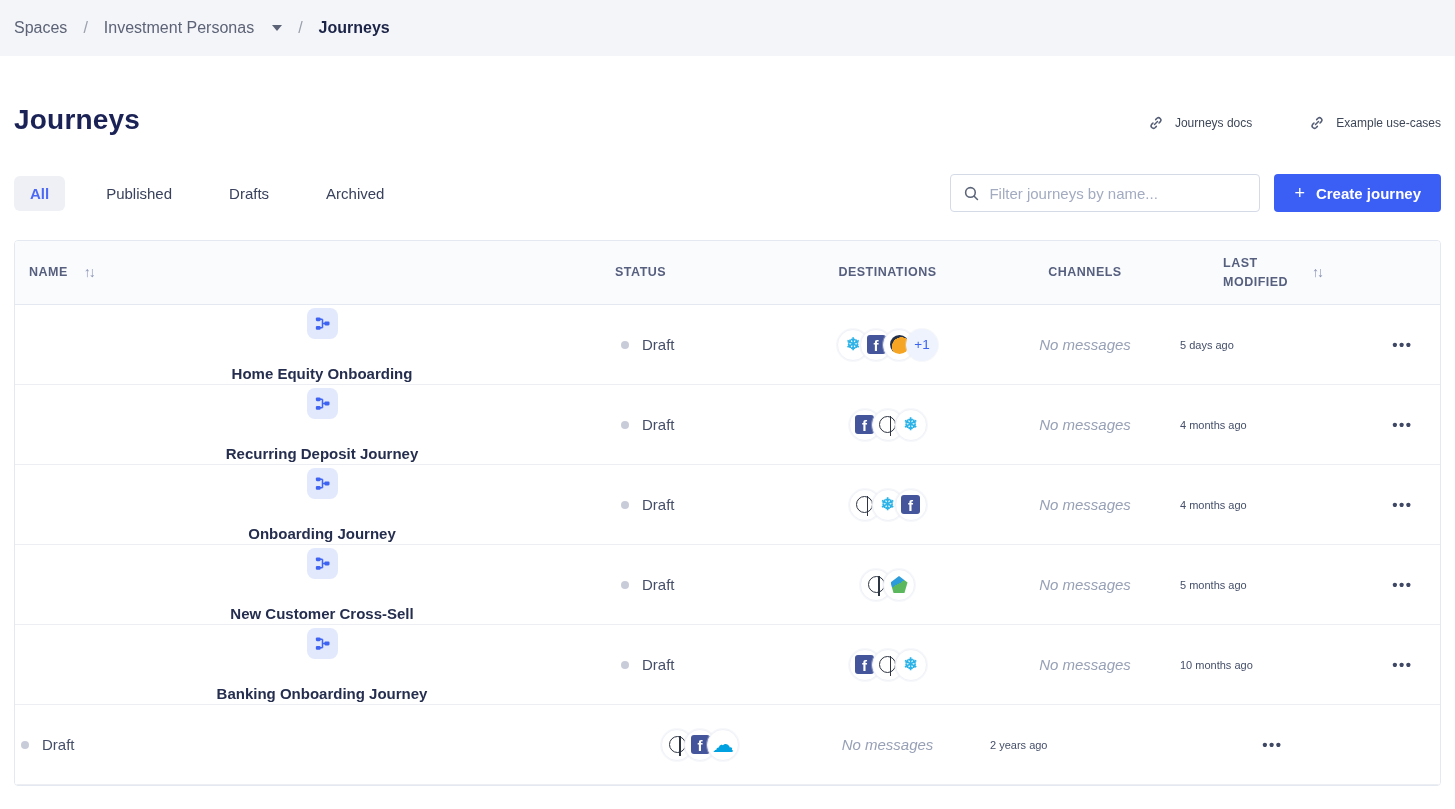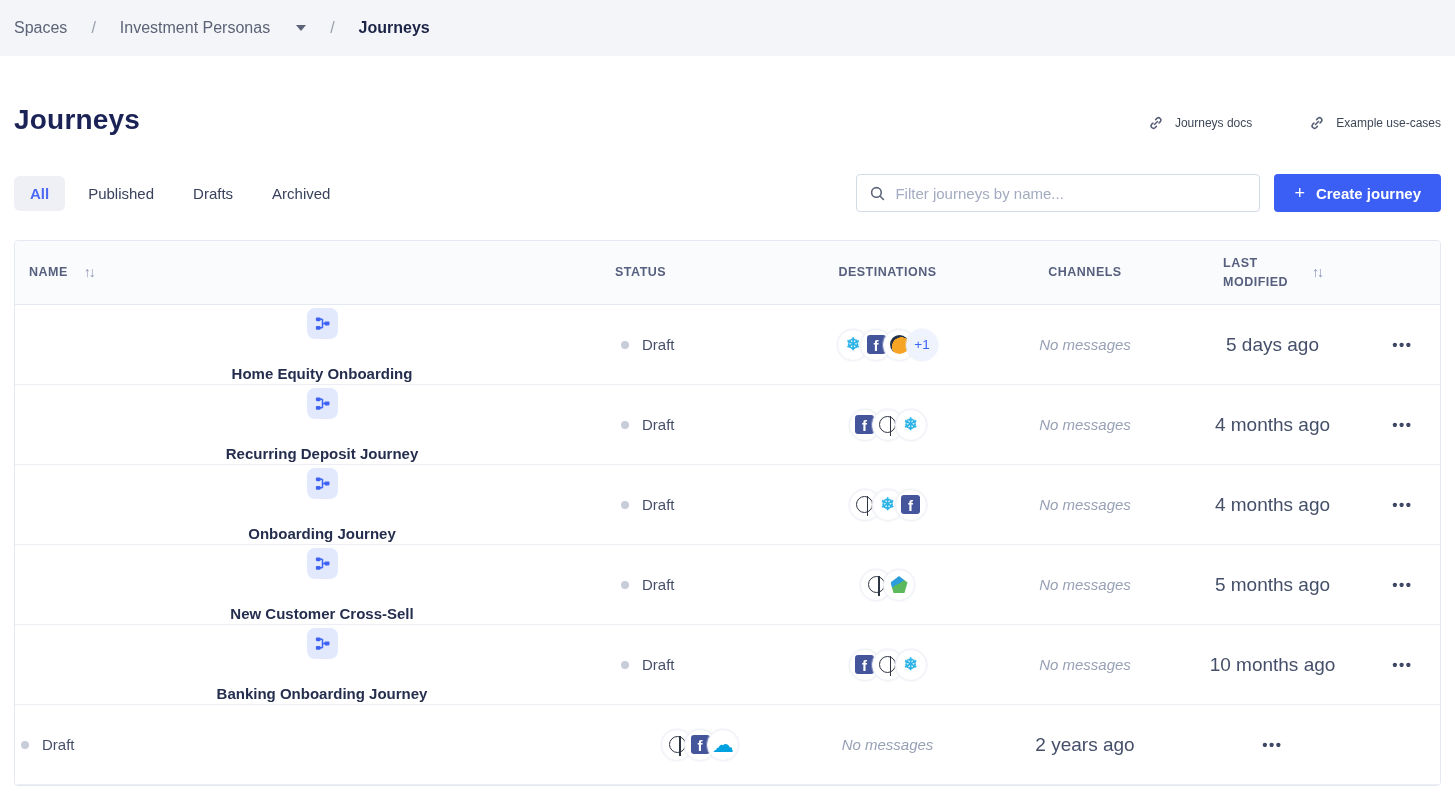--- a/index.html
+++ b/index.html
@@ -2,21 +2,21 @@
 <html><head>
 <meta charset="utf-8">
 <style>
   * { margin:0; padding:0; box-sizing:border-box; }
   html,body { width:1455px; height:809px; overflow:hidden; background:#fff;
     font-family:"Liberation Sans", sans-serif; color:#2b3452; }
 
   
   .topbar { height:56px; background:#f4f5f8; display:flex; align-items:center;
     justify-content:space-between; padding:0 22px 0 14px; }
-  .breadcrumb { display:flex; align-items:center; gap:24px; font-size:16px; }
+  .breadcrumb { display:flex; align-items:center; gap:16px; font-size:16px; }
   .crumb { color:#5c6377; cursor:pointer; }
   .crumb-sep { color:#9aa0ae; }
   .crumb-current { color:#1b2447; font-weight:700; }
   .crumb-caret { width:0; height:0; border-left:5px solid transparent;
     border-right:5px solid transparent; border-top:6px solid #5c6377; margin-left:2px; display:inline-block; }
   .topbar-right { display:flex; align-items:center; gap:38px; }
   .top-icon { width:24px; height:24px; display:flex; align-items:center; justify-content:center; cursor:pointer; }
   .help-circle { width:21px; height:21px; border-radius:50%; background:#4a5264; color:#f4f5f8;
     display:flex; align-items:center; justify-content:center; font-size:13px; font-weight:700; }
   .help-circle::before { content:"?"; }
@@ -28,25 +28,25 @@
 
   
   .page { padding:0 14px; }
   .header-row { display:flex; align-items:flex-end; justify-content:space-between; margin-top:48px; }
   .page-title { font-size:28px; font-weight:700; color:#1b2356; letter-spacing:0.2px; }
   .header-links { display:flex; gap:56px; padding-bottom:4px; }
   .doc-link { display:flex; align-items:center; gap:10px; font-size:12px; color:#3e4758; cursor:pointer; }
 
   
   .controls-row { display:flex; align-items:center; justify-content:space-between; margin-top:38px; }
-  .tabs { display:flex; align-items:flex-end; gap:7px; }
+  .tabs { display:flex; align-items:flex-end; gap:25px; }
   .tab { font-size:15px; color:#39415c; padding:9px 16px; cursor:pointer; border-radius:6px; }
   .tab.active { background:#eef0f6; color:#4b69f5; font-weight:600; }
   .controls-right { display:flex; align-items:center; gap:14px; }
-  .search-box { width:404px; height:38px; background:#fff; border:1px solid #d4dae6; border-radius:4px;
+  .search-box { width:310px; height:38px; background:#fff; border:1px solid #d4dae6; border-radius:4px;
     display:flex; align-items:center; padding:0 12px; gap:9px; }
   .search-box input { border:none; outline:none; flex:1; font-size:15px; color:#2b3452;
     font-family:"Liberation Sans", sans-serif; background:transparent; }
   .search-box input::placeholder { color:#a3abc0; }
   .create-btn { height:38px; padding:0 20px; background:#3b5ef5; color:#fff; border:none; border-radius:4px;
     font-size:15px; font-weight:600; display:flex; align-items:center; gap:11px; cursor:pointer;
     font-family:"Liberation Sans", sans-serif; }
   .plus-glyph { font-size:18px; font-weight:400; line-height:1; }
 
   
@@ -86,21 +86,21 @@
   .dest-c-mark::before { content:""; width:15px; height:15px; border:1.6px solid #2d3442; border-radius:50%; }
   .dest-c-mark::after { content:""; position:absolute; width:1.6px; height:20px; background:#2d3442;
     left:17px; top:6px; }
   .dest-leaf::before { content:""; width:17px; height:17px;
     background:linear-gradient(150deg, #2d9cdb 0 45%, #5cb85c 45% 100%);
     clip-path:polygon(50% 0, 100% 38%, 82% 100%, 18% 100%, 0 38%); }
   .dest-salesforce-cloud::before { content:"\2601"; color:#00a1e0; font-size:22px; line-height:1; }
   .dest-plus-badge { background:#eef3fe; border-color:#eef3fe; color:#3b63f3; font-size:13.5px; }
 
   .cell-channels { text-align:center; font-size:15px; color:#97a0b5;font-style:italic; }
-  .cell-last { text-align:center; font-size:19px; color:#454f69; }
+  .cell-last { text-align:left; font-size:11px; color:#454f69; }
   .cell-actions { display:flex; justify-content:center; }
   .ellipsis-btn { color:#3e4763; font-size:15px; font-weight:700; letter-spacing:1.5px; cursor:pointer;
     line-height:1; padding:6px 2px; }
 </style>
 </head>
 <body>
 
 <div class="topbar">
   <div class="breadcrumb">
     <span class="crumb">Spaces</span>

